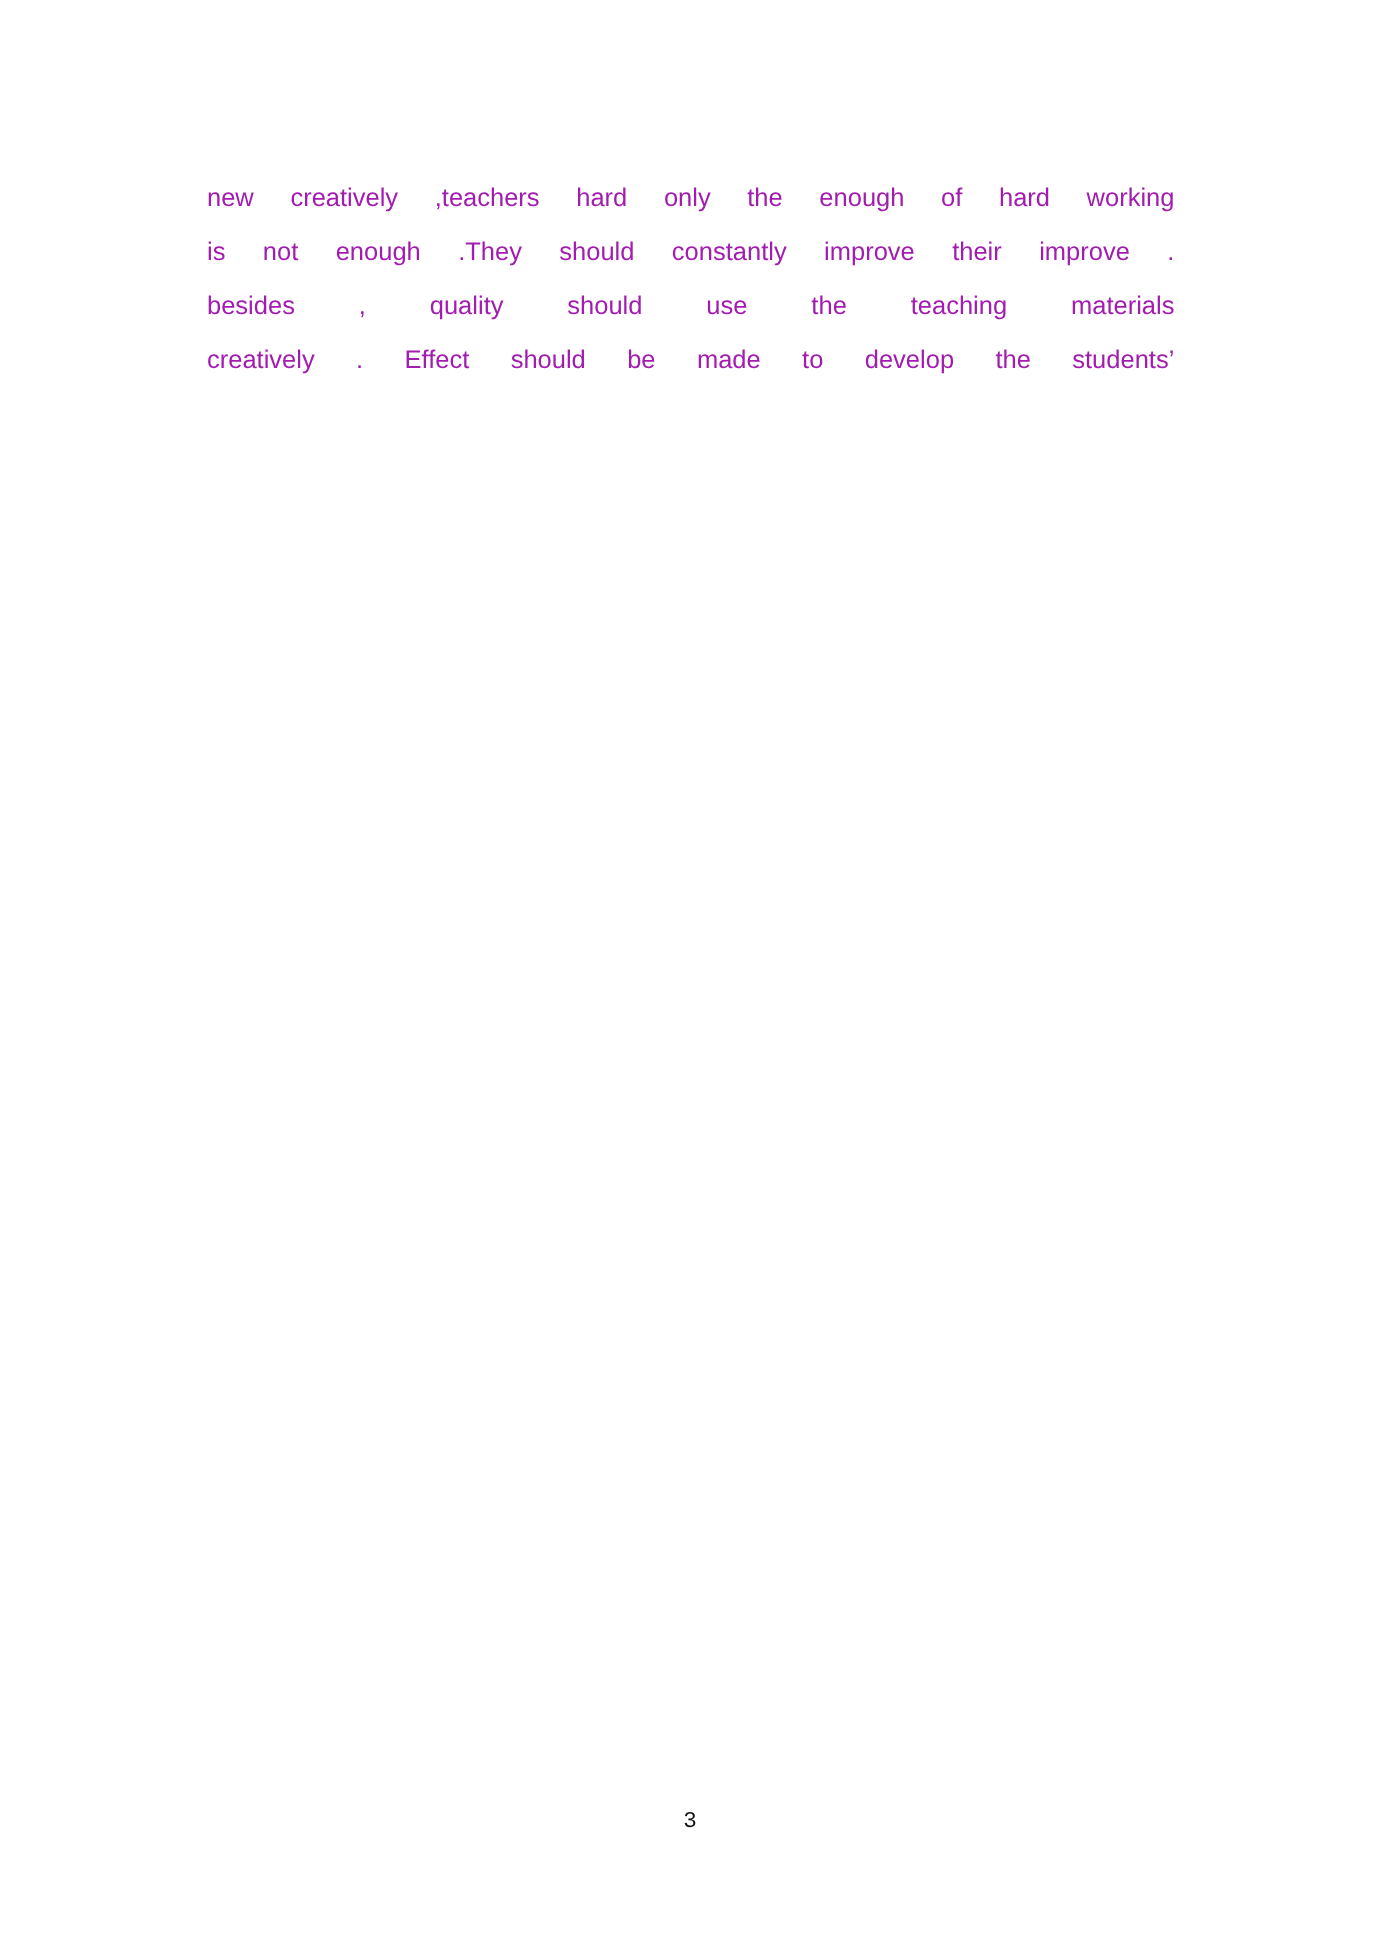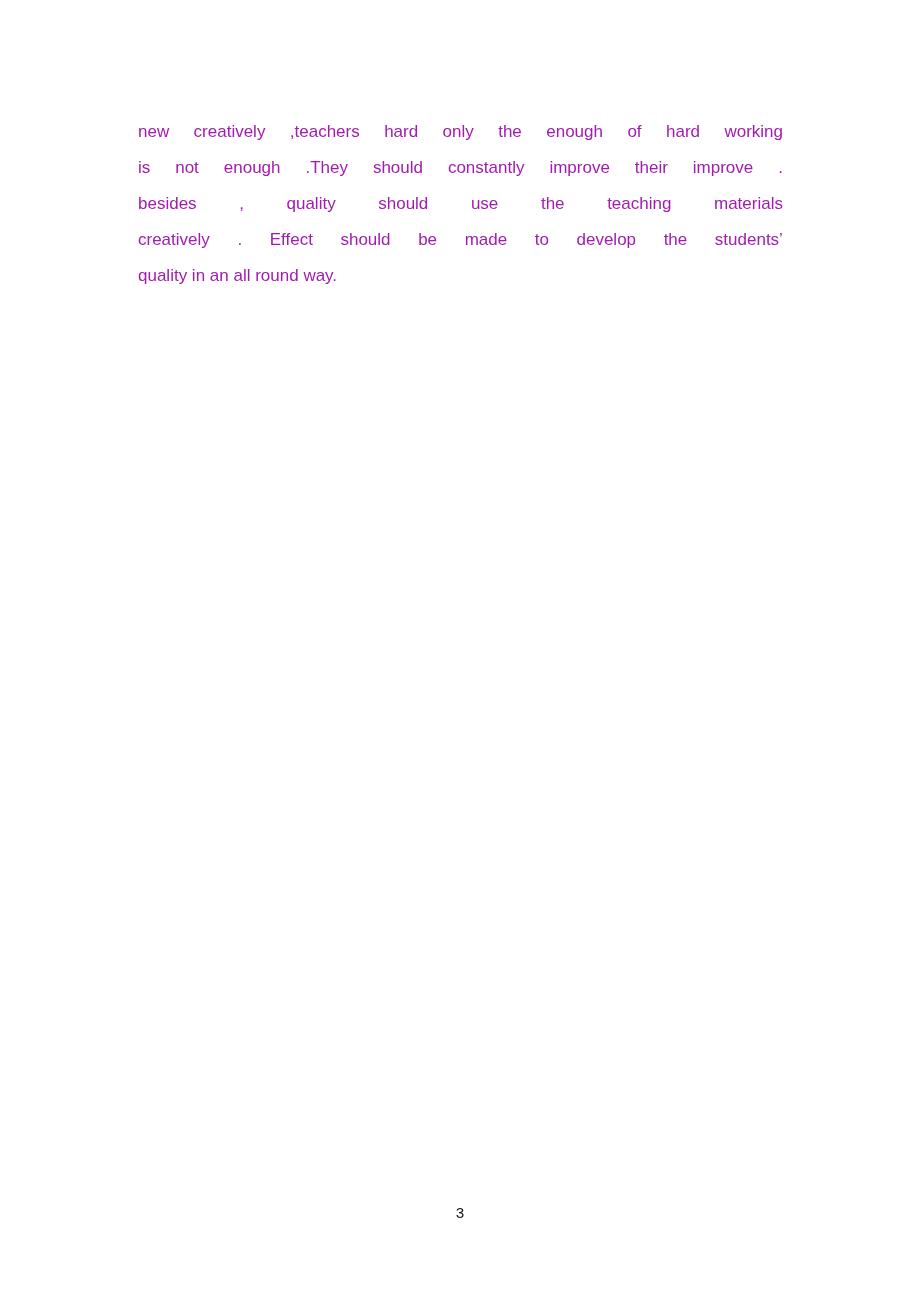--- a/index.html
+++ b/index.html
@@ -81,18 +81,17 @@
 <body>
 
 <div class="page">
 
   <div class="doc-body">
 
   <div class="doc-line justified"><span class="tok">new</span><span class="tok">creatively</span><span class="tok">,teachers</span><span class="tok">hard</span><span class="tok">only</span><span class="tok">the</span><span class="tok">enough</span><span class="tok">of</span><span class="tok">hard</span><span class="tok">working</span></div>
       <div class="doc-line justified"><span class="tok">is</span><span class="tok">not</span><span class="tok">enough</span><span class="tok">.They</span><span class="tok">should</span><span class="tok">constantly</span><span class="tok">improve</span><span class="tok">their</span><span class="tok">improve</span><span class="tok">.</span></div>
       <div class="doc-line justified"><span class="tok">besides</span><span class="tok">,</span><span class="tok">quality</span><span class="tok">should</span><span class="tok">use</span><span class="tok">the</span><span class="tok">teaching</span><span class="tok">materials</span></div>
       <div class="doc-line justified"><span class="tok">creatively</span><span class="tok">.</span><span class="tok">Effect</span><span class="tok">should</span><span class="tok">be</span><span class="tok">made</span><span class="tok">to</span><span class="tok">develop</span><span class="tok">the</span><span class="tok">students’</span></div>
-      <div class="doc-line last"><span>quality in an all round way.</span></div>
     </div>
 
   <div class="page-number">3</div>
 
 </div>
 
 </body></html>

